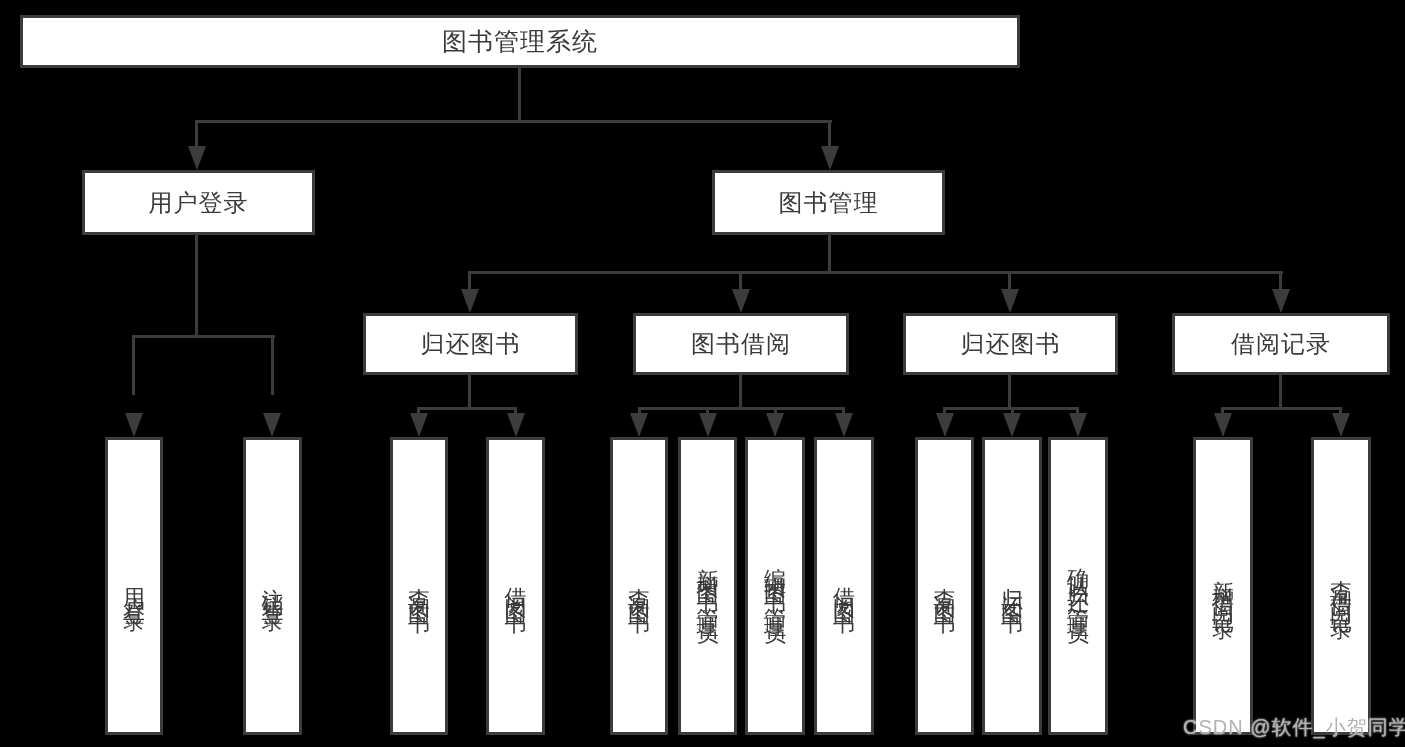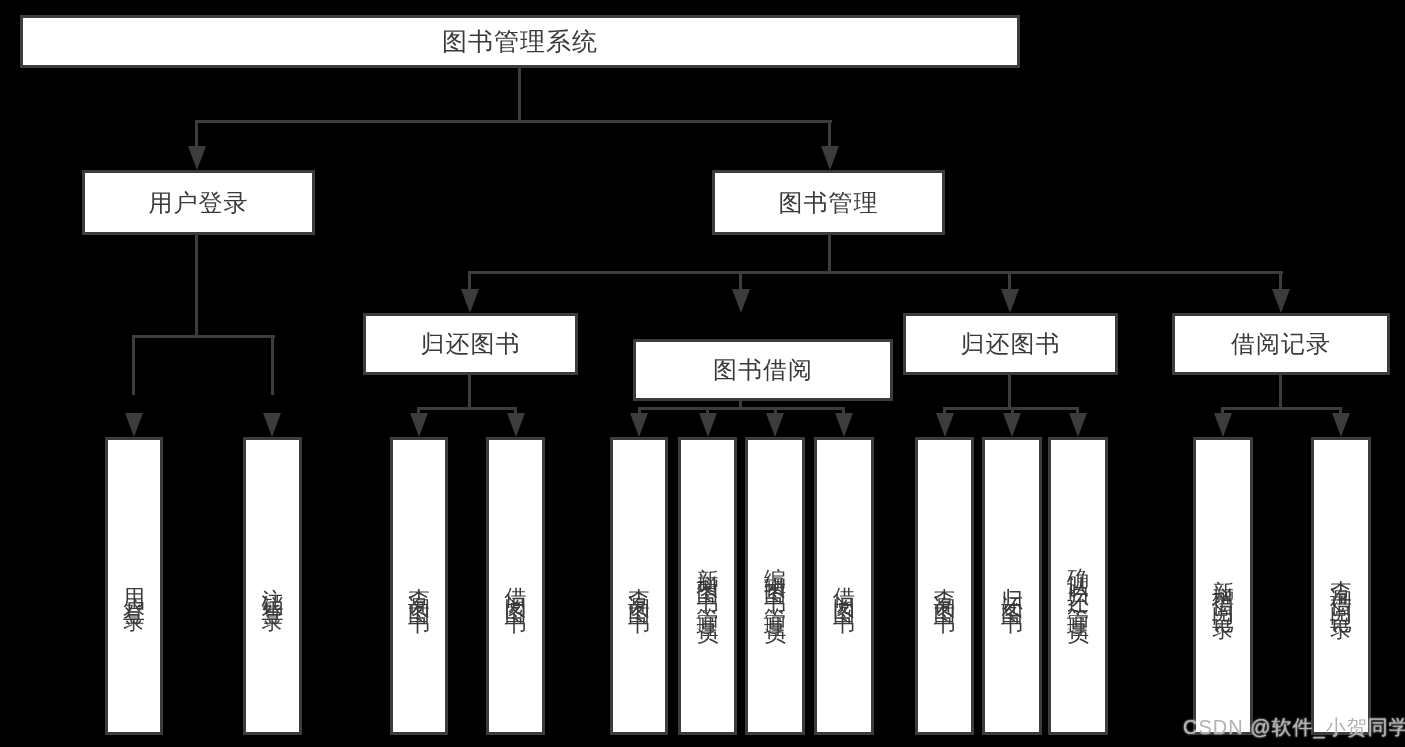--- a/index.html
+++ b/index.html
@@ -40,21 +40,21 @@
   <div class="box" style="left:82px;top:170px;width:233px;height:65px;">
     <span class="hlabel">用户登录</span>
   </div>
   <div class="box" style="left:712px;top:170px;width:233px;height:65px;">
     <span class="hlabel">图书管理</span>
   </div>
 
   <div class="box" style="left:363px;top:313px;width:215px;height:62px;">
     <span class="hlabel">归还图书</span>
   </div>
-  <div class="box" style="left:633px;top:313px;width:260px;height:62px;margin-top:26px;">
+  <div class="box" style="left:633px;top:313px;width:216px;height:62px;">
     <span class="hlabel">图书借阅</span>
   </div>
   <div class="box" style="left:903px;top:313px;width:215px;height:62px;">
     <span class="hlabel">归还图书</span>
   </div>
   <div class="box" style="left:1172px;top:313px;width:218px;height:62px;">
     <span class="hlabel">借阅记录</span>
   </div>
 
   <div class="box vbox" style="left:105px;top:437px;width:58px;height:298px;">

